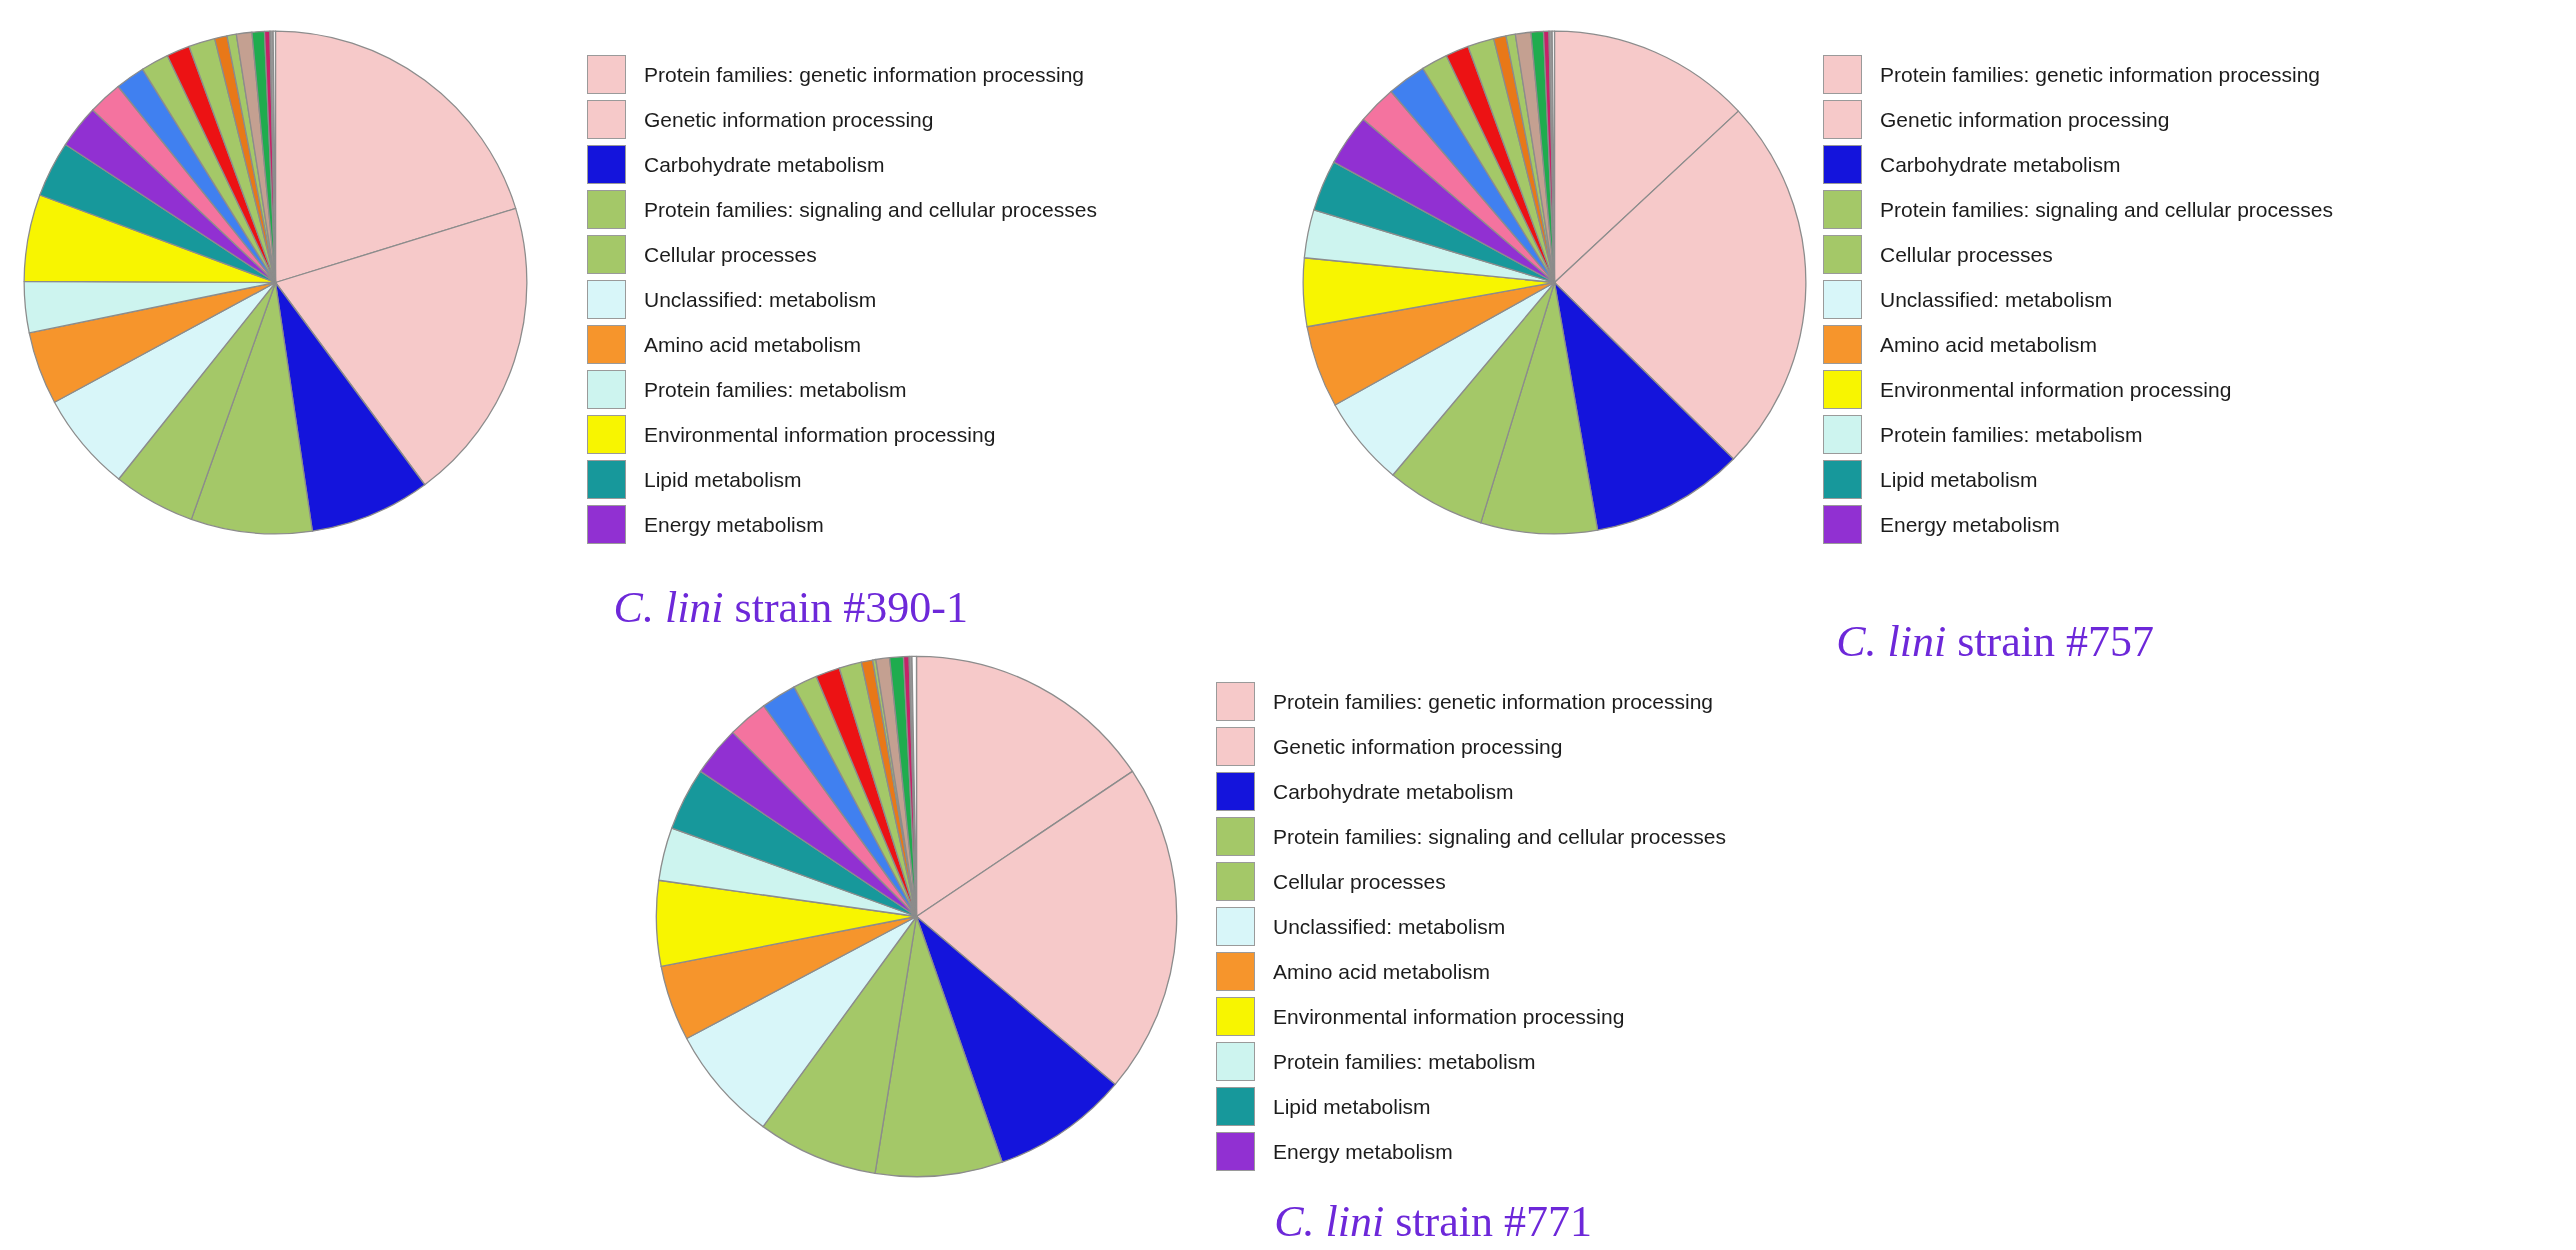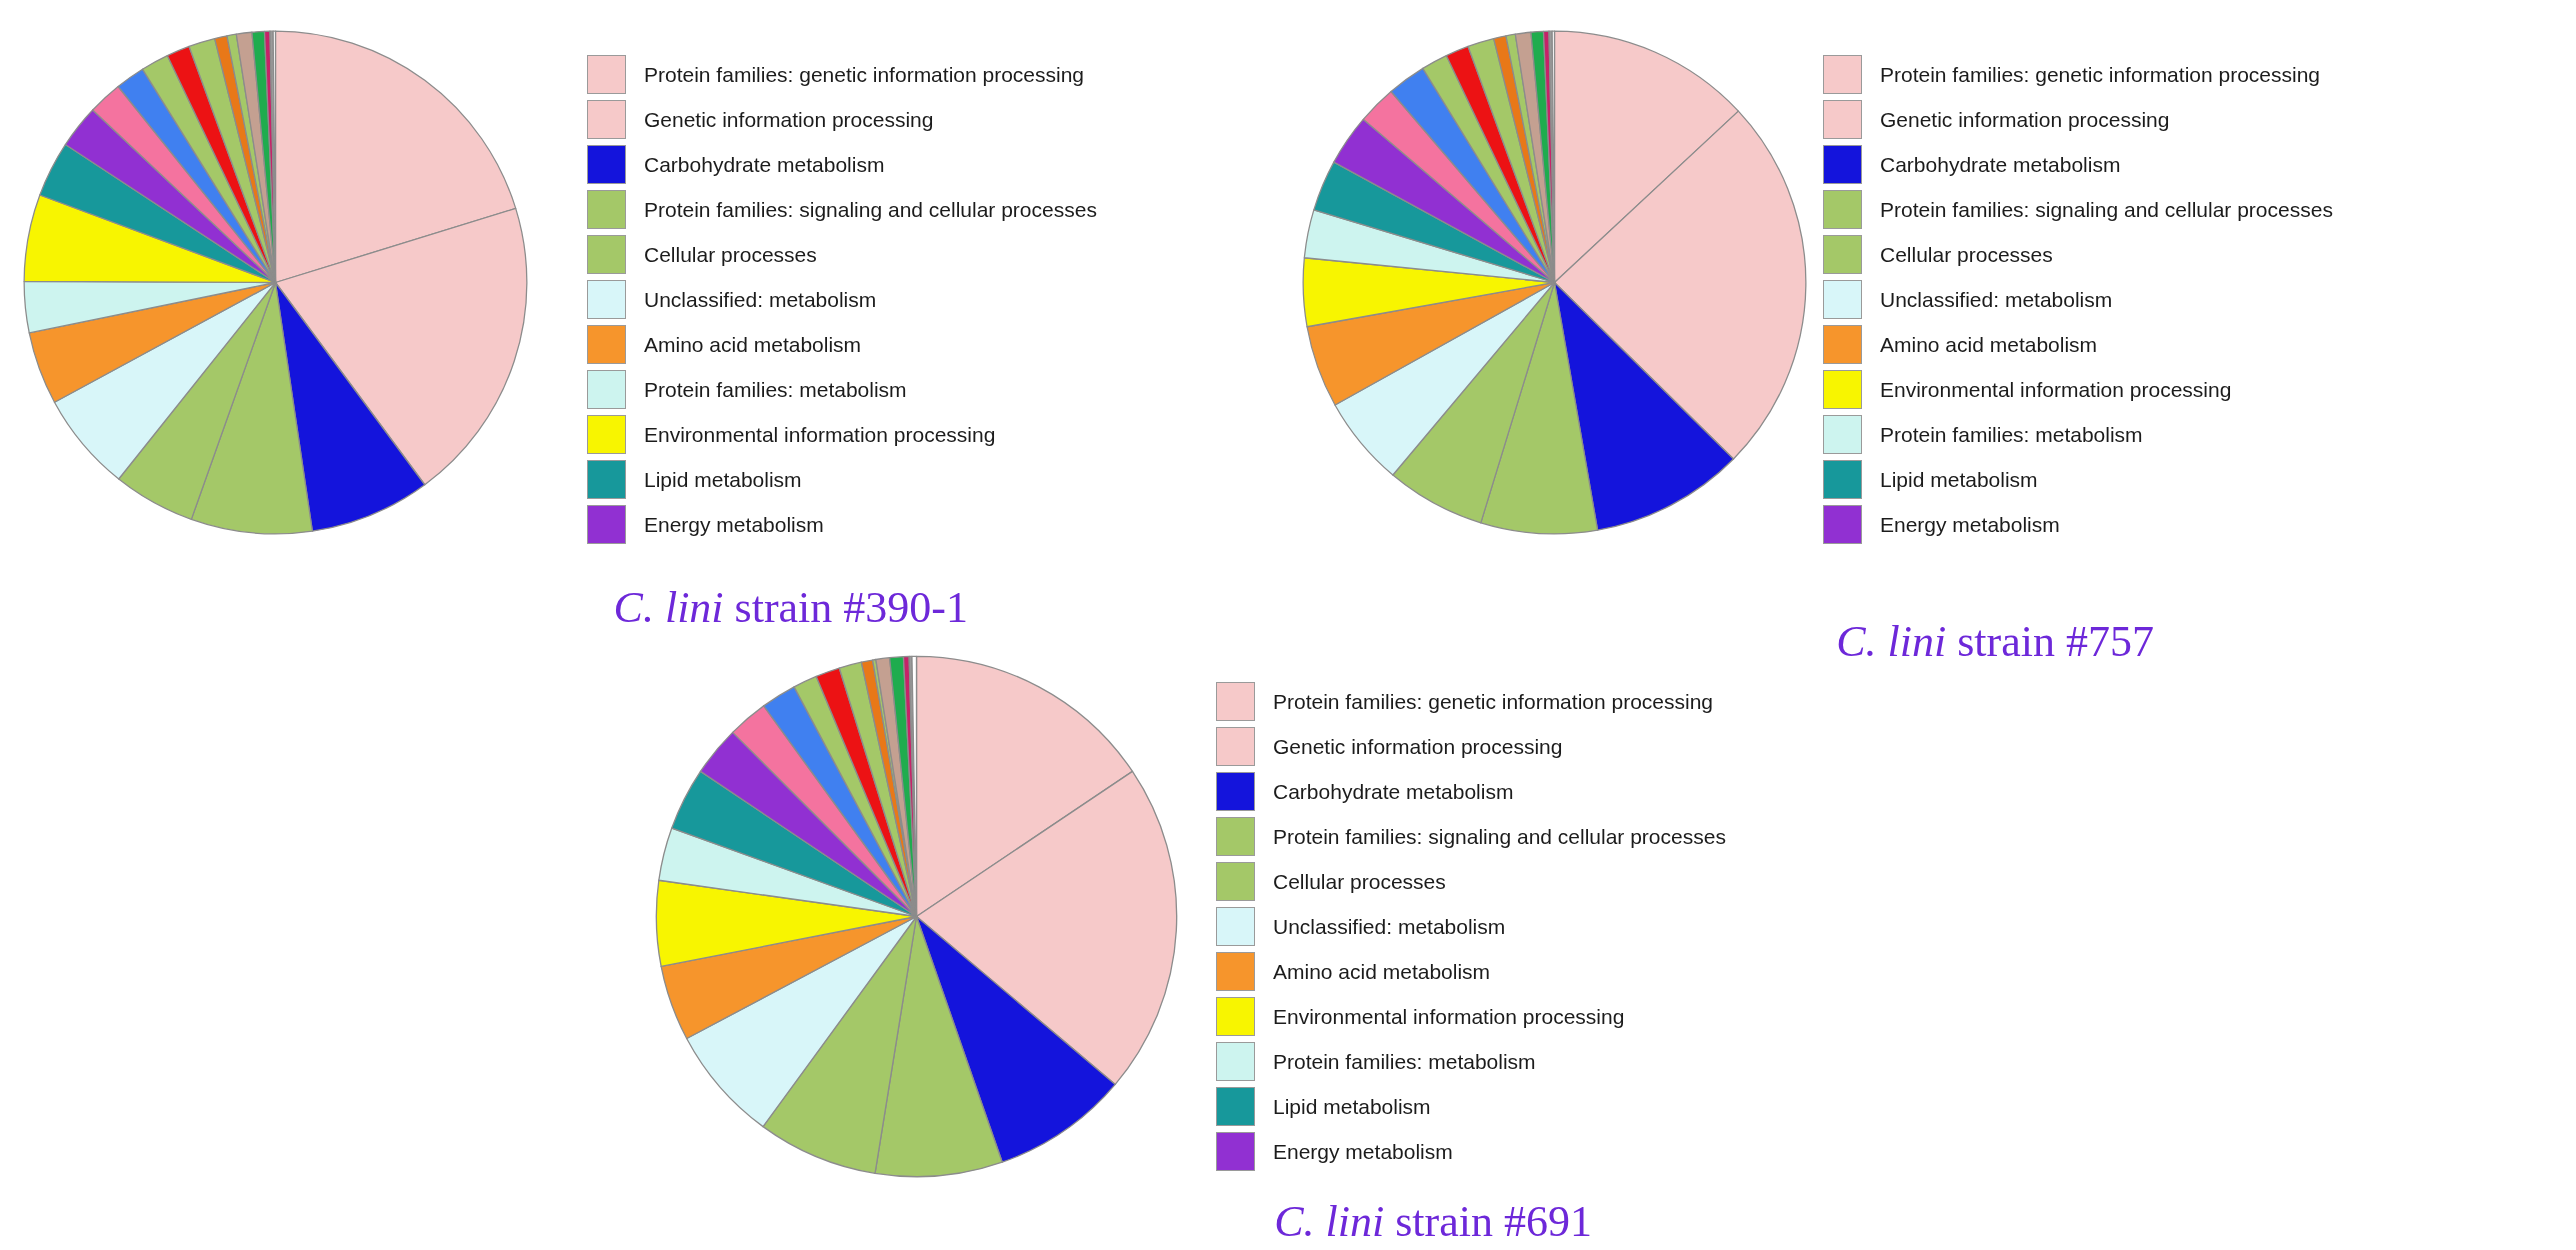--- a/index.html
+++ b/index.html
@@ -261,16 +261,16 @@
       <div class="legend-row">
         <span class="legend-swatch" style="background: rgb(23, 152, 155);"></span>
         <span class="legend-label">Lipid metabolism</span>
       </div>
       <div class="legend-row">
         <span class="legend-swatch" style="background: rgb(145, 48, 210);"></span>
         <span class="legend-label">Energy metabolism</span>
       </div>
     </div>
   <div class="caption">
-    <span class="species">C. lini</span><span> strain #691</span>
+    <span class="species">C. lini</span><span> strain #771</span>
   </div>
 </div>
 
 
 </body></html>

